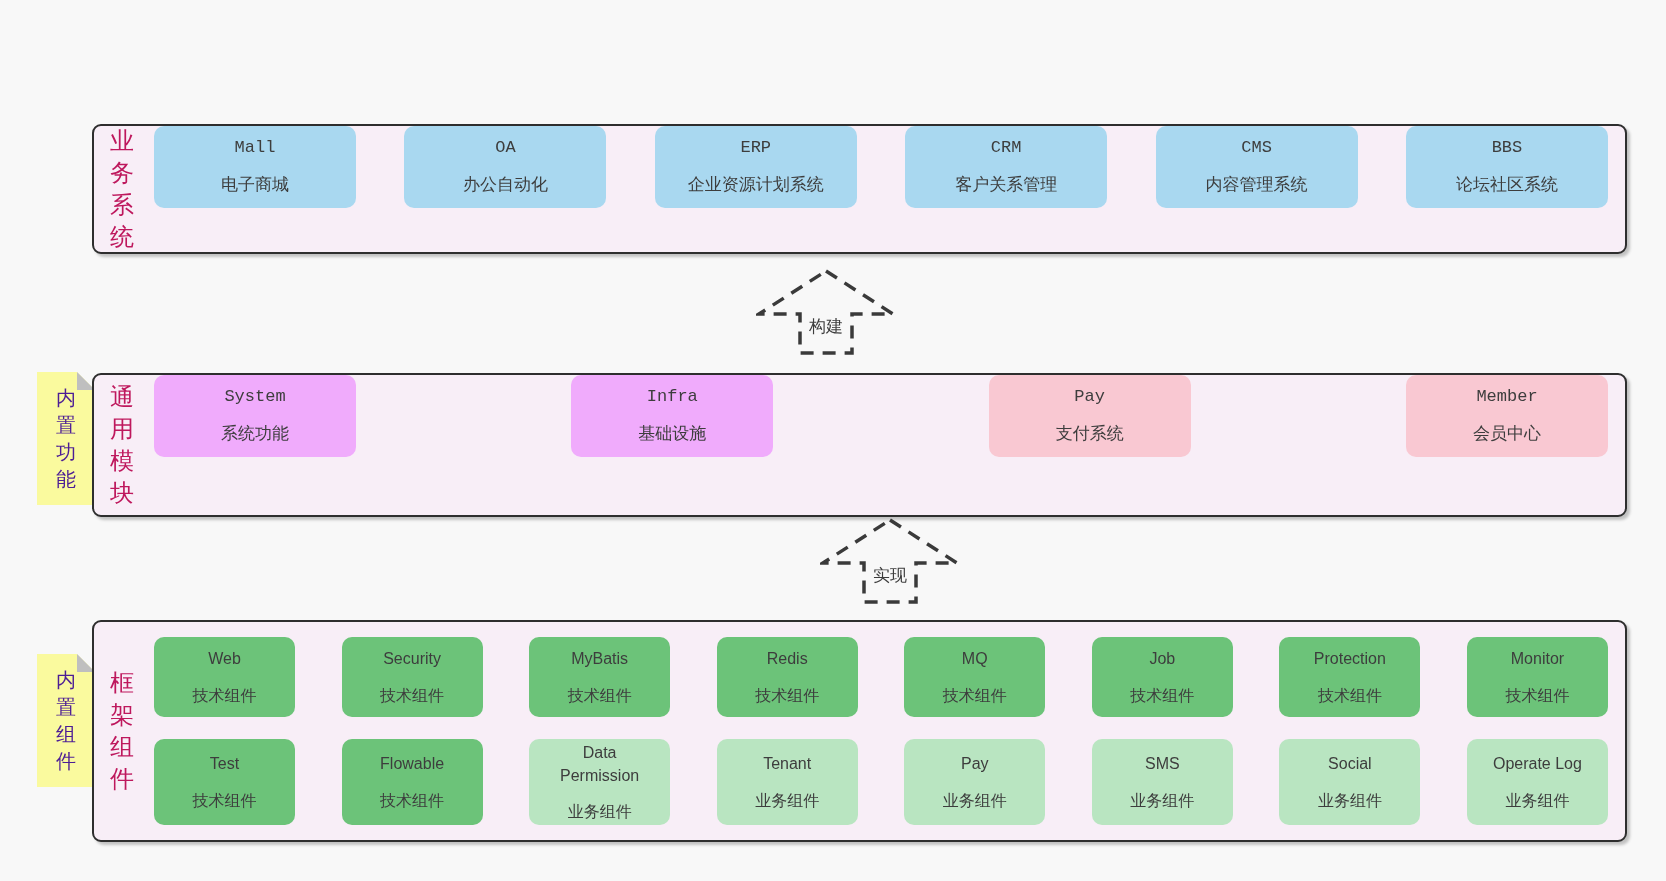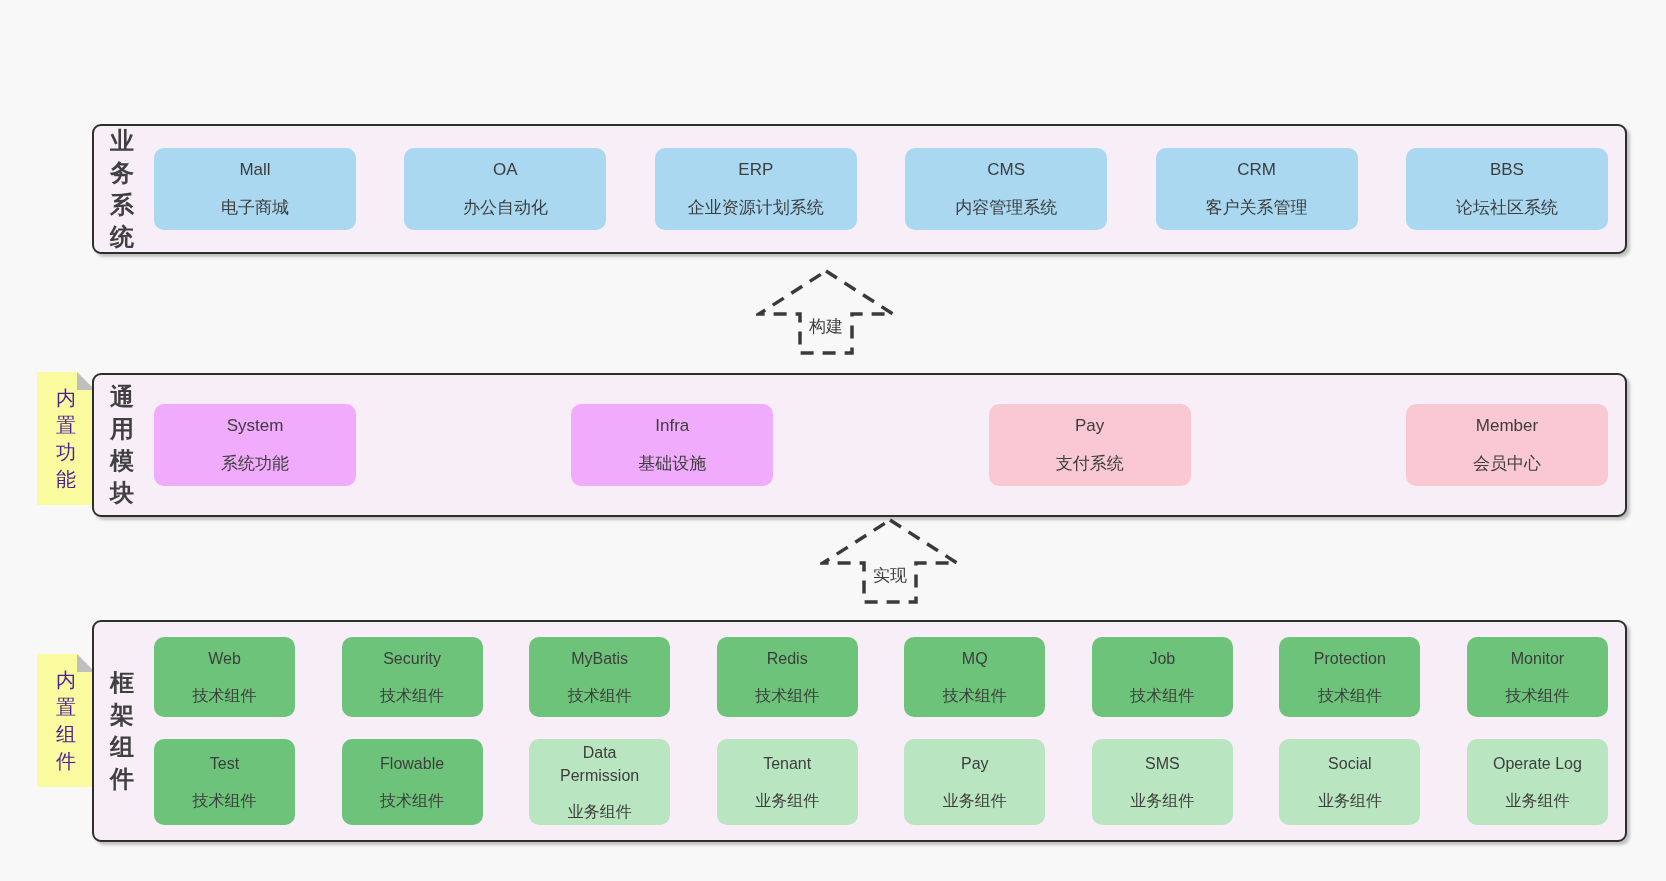--- a/index.html
+++ b/index.html
@@ -11,27 +11,27 @@
     background:#f8eef7;border:2px solid #2e2e2e;border-radius:9px;
     box-shadow:3px 3px 3px rgba(0,0,0,.22);
     box-sizing:border-box;z-index:2;
   }
   .layer1{top:124px;height:130px;}
   .layer2{top:373px;height:144px;}
   .layer3{top:620px;height:222px;}
 
   .v-label{
     position:absolute;left:13px;top:50%;transform:translateY(-50%);
-    width:30px;font-size:24px;line-height:1.33;color:#404040;
-    text-align:center;word-break:break-all;font-weight:bold;
+    width:30px;font-size:24px;line-height:1.33;color:#be185d;
+    text-align:center;word-break:break-all;
   }
 
   .boxes{
     position:absolute;left:60px;right:17px;top:0;bottom:0;
-    display:flex;align-items:center;justify-content:space-between;
+    display:flex;justify-content:space-between;font-family:Liberation Mono, monospace;
   }
   .rows{
     position:absolute;left:60px;right:17px;top:0;bottom:0;
     display:flex;flex-direction:column;justify-content:center;gap:22px;
   }
   .row{display:flex;justify-content:space-between;}
 
   .box{
     border-radius:10px;display:flex;flex-direction:column;
     align-items:center;justify-content:center;text-align:center;
@@ -93,26 +93,26 @@
       </div>
       <div class="box box6 blue">
         <div class="t">OA</div>
         <div class="s">办公自动化</div>
       </div>
       <div class="box box6 blue">
         <div class="t">ERP</div>
         <div class="s">企业资源计划系统</div>
       </div>
       <div class="box box6 blue">
+        <div class="t">CRM</div>
+        <div class="s">客户关系管理</div>
+      </div>
+      <div class="box box6 blue">
         <div class="t">CMS</div>
         <div class="s">内容管理系统</div>
-      </div>
-      <div class="box box6 blue">
-        <div class="t">CRM</div>
-        <div class="s">客户关系管理</div>
       </div>
       <div class="box box6 blue">
         <div class="t">BBS</div>
         <div class="s">论坛社区系统</div>
       </div>
     </div>
   </div>
 
   <svg class="arrow arrow1" width="140" height="88">
     <polygon points="70,3 137,46 96,46 96,85 44,85 44,46 3,46"></polygon>

